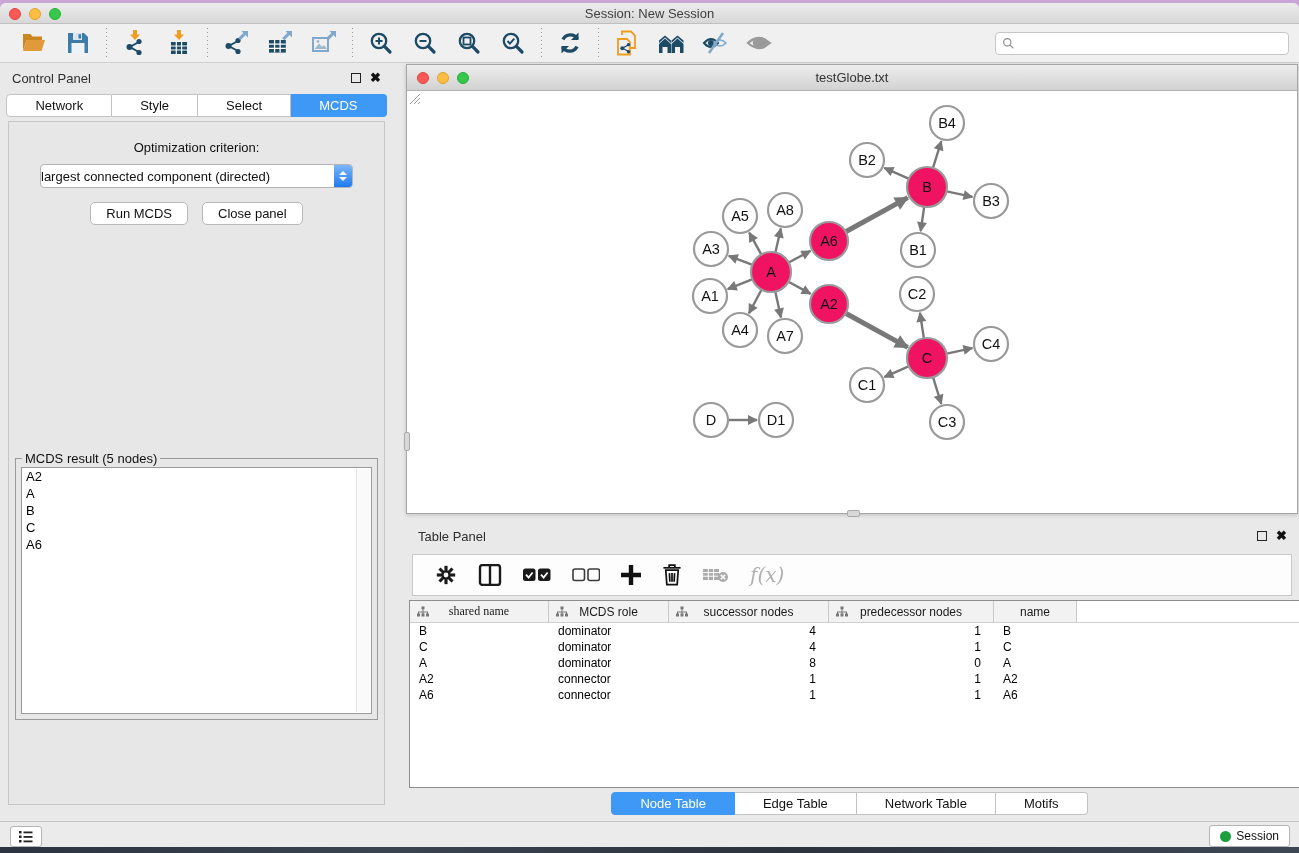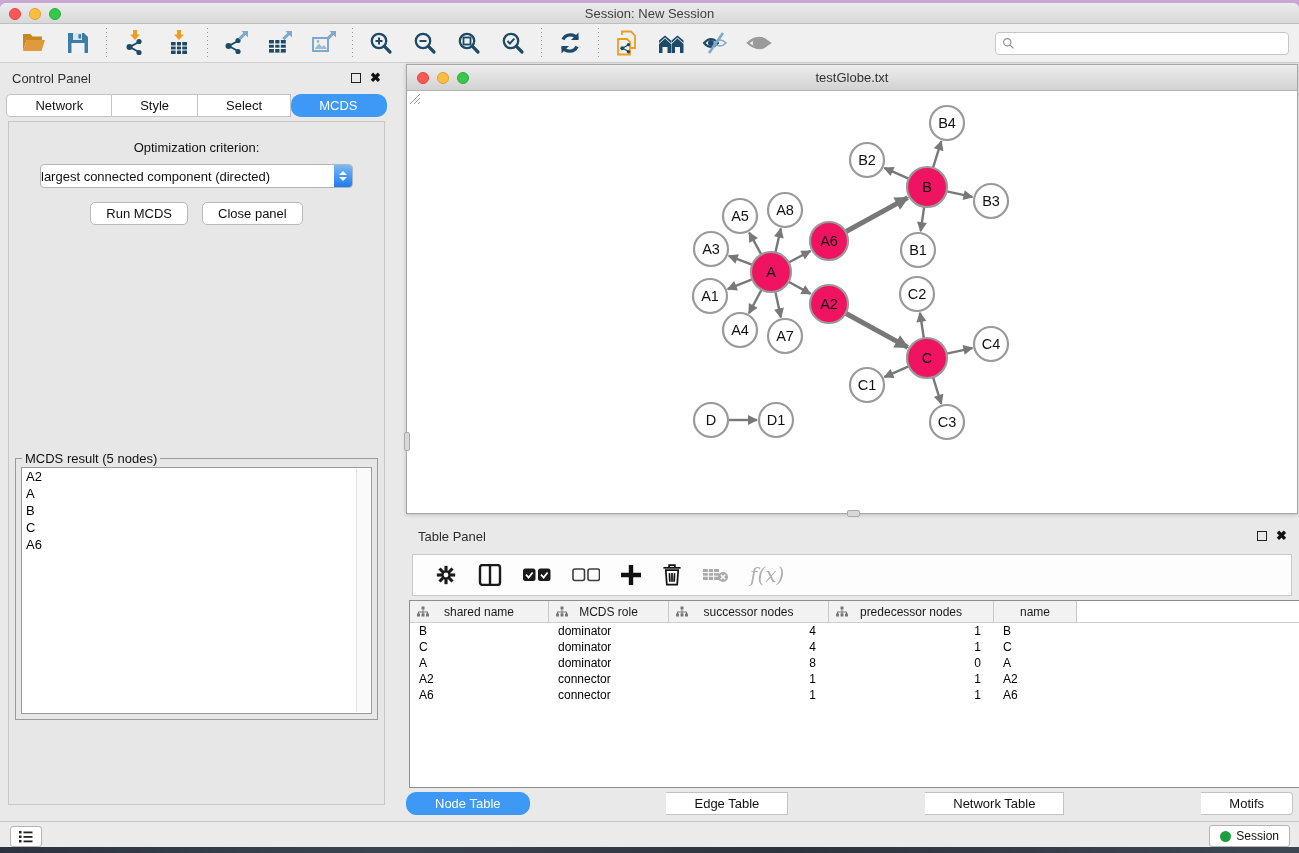--- a/index.html
+++ b/index.html
@@ -44,21 +44,21 @@
   .float-icon { width:10px; height:10px; border:1.5px solid #222; display:inline-block; }
   .close-icon { font-size:13px; font-weight:bold; color:#111; line-height:10px; cursor:pointer; }
 
   
   .control-panel { position:absolute; left:0; top:61px; width:393px; height:757px; }
   .seg-tabs { display:flex; justify-content:center; margin-top:2px; }
   .seg-tab { background:#fff; border:1px solid #c3c3c3; border-left-width:0;
       font-size:13px; color:#111; padding:3px 28px; cursor:pointer; }
   .seg-tab:first-child { border-left-width:1px; border-radius:4px 0 0 4px; }
   .seg-tab:last-child { border-radius:0 4px 4px 0; }
-  .seg-tab.active { background:#3d99f5; border-color:#3d99f5; color:#fff;border-radius:10px; }
+  .seg-tab.active { background:#3d99f5; border-color:#3d99f5; color:#fff; }
 
   .cp-body { position:absolute; left:8px; top:57px; width:377px; height:684px;
       background:#e7e7e7; border:1px solid #c6c6c6; }
   .opt-label { text-align:center; font-size:13px; color:#111; margin-top:18px; }
   .dropdown { position:relative; margin:9px auto 0; width:313px; height:24px; background:#fff;
       border:1px solid #b4b4b4; border-radius:4px; display:flex; align-items:center; cursor:pointer; }
   .dropdown .dd-text { font-size:13px; color:#111; flex:1; }
   .dd-spinner { width:18px; height:22px; margin-right:0; border-radius:0 3px 3px 0;
       background:linear-gradient(#7ab8f9,#2079f1); display:flex; flex-direction:column;
       align-items:center; justify-content:center; gap:2px; }
@@ -110,21 +110,21 @@
   .tp-table { width:1289px; }
   .thead { display:flex; height:22px; border-bottom:1px solid #cfcfcf; }
   .th { background:#f2f2f2; border-right:1px solid #c9c9c9; display:flex;
       align-items:center; justify-content:center; position:relative; font-size:12px; color:#1a1a1a; }
   .th svg { position:absolute; left:7px; width:12px; height:12px; }
   .trow { display:flex; height:16px; align-items:center; }
   .td { font-size:12px; color:#000; overflow:hidden; white-space:nowrap; }
   .td.left { text-align:left; padding-left:9px; }
   .td.right { text-align:right; padding-right:13px; }
 
-  .tp-tabs { position:absolute; left:0; right:6px; top:270px; display:flex; justify-content:space-between; }
+  .tp-tabs { position:absolute; left:0; right:6px; top:270px; display:flex; justify-content:center; }
 
   
   .statusbar { position:absolute; left:0; top:818px; width:1299px; height:27px;
       background:#ebebeb; border-top:1px solid #c6c6c6; }
   .status-left-btn { position:absolute; left:10px; top:4px; width:32px; height:21px;
       background:#fff; border:1px solid #b5b5b5; border-radius:3px;
       display:flex; align-items:center; justify-content:center; cursor:pointer; }
   .memory-btn { position:absolute; right:9px; top:3px; height:22px; background:#fff;
       border:1px solid #b5b5b5; border-radius:3px; display:flex; align-items:center;
       gap:5px; padding:0 10px; cursor:pointer; }
@@ -595,21 +595,21 @@
             <path d="M17.8 8.8 l4.4 4.4 m0 -4.4 l-4.4 4.4" stroke="#fff" stroke-width="1.6"></path>
           </svg>
         </div>
         <div class="tp-icon disabled">
           <span class="fx-label">f(x)</span>
         </div>
       </div>
 
     <div class="tp-table">
       <div class="thead" id="table-head">
-          <div class="th" style="width: 139px;">
+          <div class="th" style="width: 139px; font-family: Liberation Serif, serif;">
             <svg viewBox="0 0 12 12">
               <g fill="#777">
                 <rect x="4.5" y="0.5" width="3" height="3"></rect>
                 <rect x="0" y="7.5" width="3" height="3"></rect>
                 <rect x="4.5" y="7.5" width="3" height="3"></rect>
                 <rect x="9" y="7.5" width="3" height="3"></rect>
                 <path d="M5.5 3.5 h1 v2.5 h-1 z M1 5.5 h10 v1 H1 z M1 6 h1 v2 H1 z M5.5 6 h1 v2 h-1 z M10 6 h1 v2 h-1 z"></path>
               </g>
             </svg>
             <span>shared name</span>

